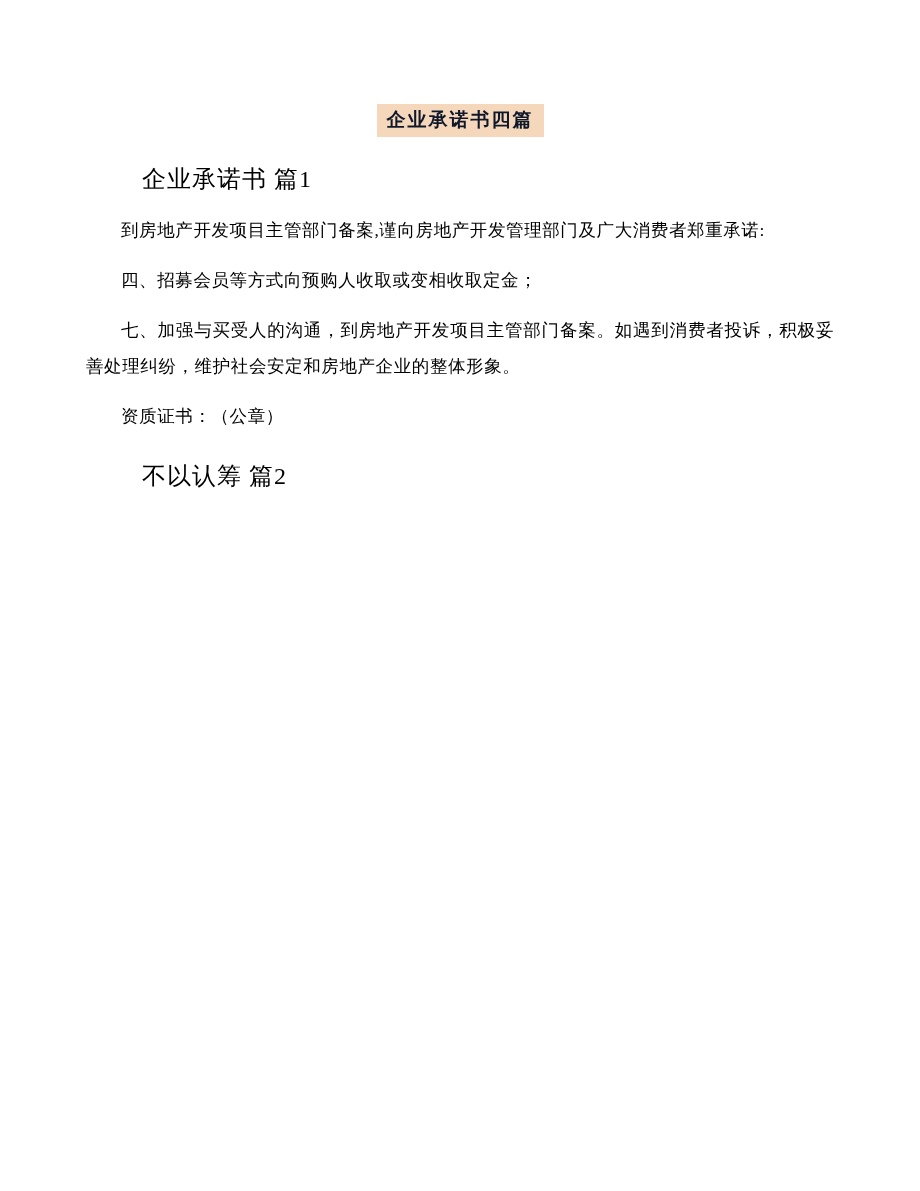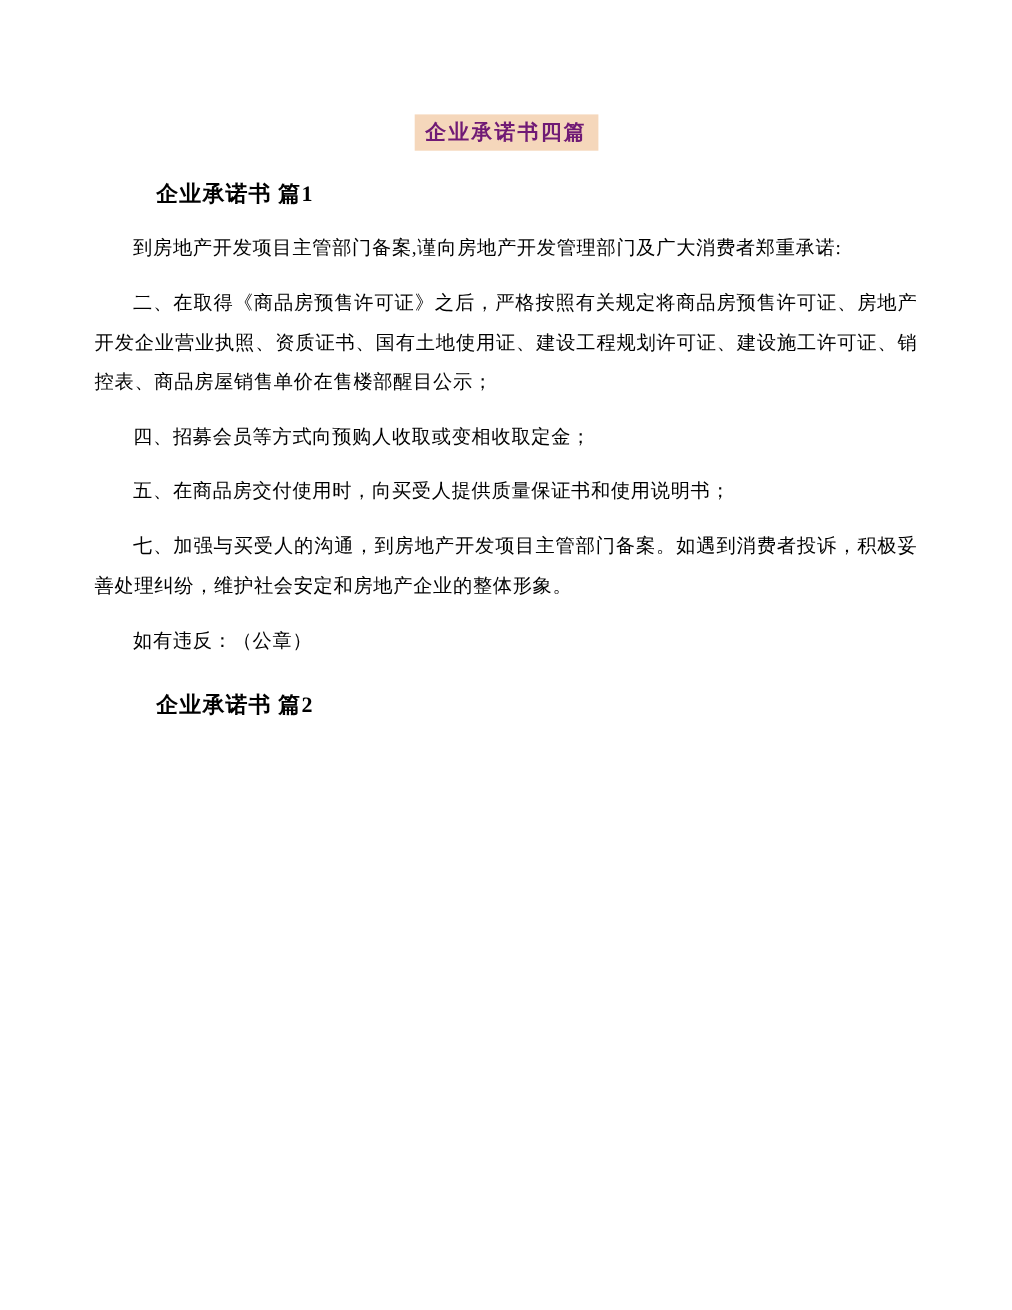--- a/index.html
+++ b/index.html
@@ -28,26 +28,26 @@
     margin-bottom: 26px;
   }
   .doc-title {
     display: inline-block;
     background: #f5d7bb;
     font-family: "DejaVu Sans Mono", "Liberation Mono", monospace;
     font-size: 19px;
     font-weight: bold;
     letter-spacing: 2px;
     padding: 3px 10px 4px 10px;
-    color: #701a75;
+    color: #0f172a;
   }
   .section-heading {
     font-family: "Liberation Serif", "DejaVu Serif", serif;
-    font-weight: bold;
-    font-size: 20px;
+    font-weight: normal;
+    font-size: 24px;
     letter-spacing: 1px;
     margin: 26px 0 18px 0;
     padding-left: 56px;
   }
   .para {
     font-size: 17.5px;
     line-height: 2.05;
     text-align: justify;
     text-justify: inter-ideograph;
     margin: 0 0 14px 0;
@@ -60,21 +60,19 @@
 
 <div class="page">
 
   <div class="doc-title-wrap">
     <span class="doc-title">企业承诺书四篇</span>
   </div>
 
   <div class="section-heading">企业承诺书 篇1</div>
 
   <p class="para">到房地产开发项目主管部门备案,谨向房地产开发管理部门及广大消费者郑重承诺:</p>
-  <p class="para">二、在取得《商品房预售许可证》之后，严格按照有关规定将商品房预售许可证、房地产开发企业营业执照、资质证书、国有土地使用证、建设工程规划许可证、建设施工许可证、销控表、商品房屋销售单价在售楼部醒目公示；</p>
   <p class="para">四、招募会员等方式向预购人收取或变相收取定金；</p>
-  <p class="para">五、在商品房交付使用时，向买受人提供质量保证书和使用说明书；</p>
   <p class="para">七、加强与买受人的沟通，到房地产开发项目主管部门备案。如遇到消费者投诉，积极妥善处理纠纷，维护社会安定和房地产企业的整体形象。</p>
-  <p class="para">如有违反：（公章）</p>
+  <p class="para">资质证书：（公章）</p>
 
-  <div class="section-heading">企业承诺书 篇2</div>
+  <div class="section-heading">不以认筹 篇2</div>
 
 </div>
 
 </body></html>

